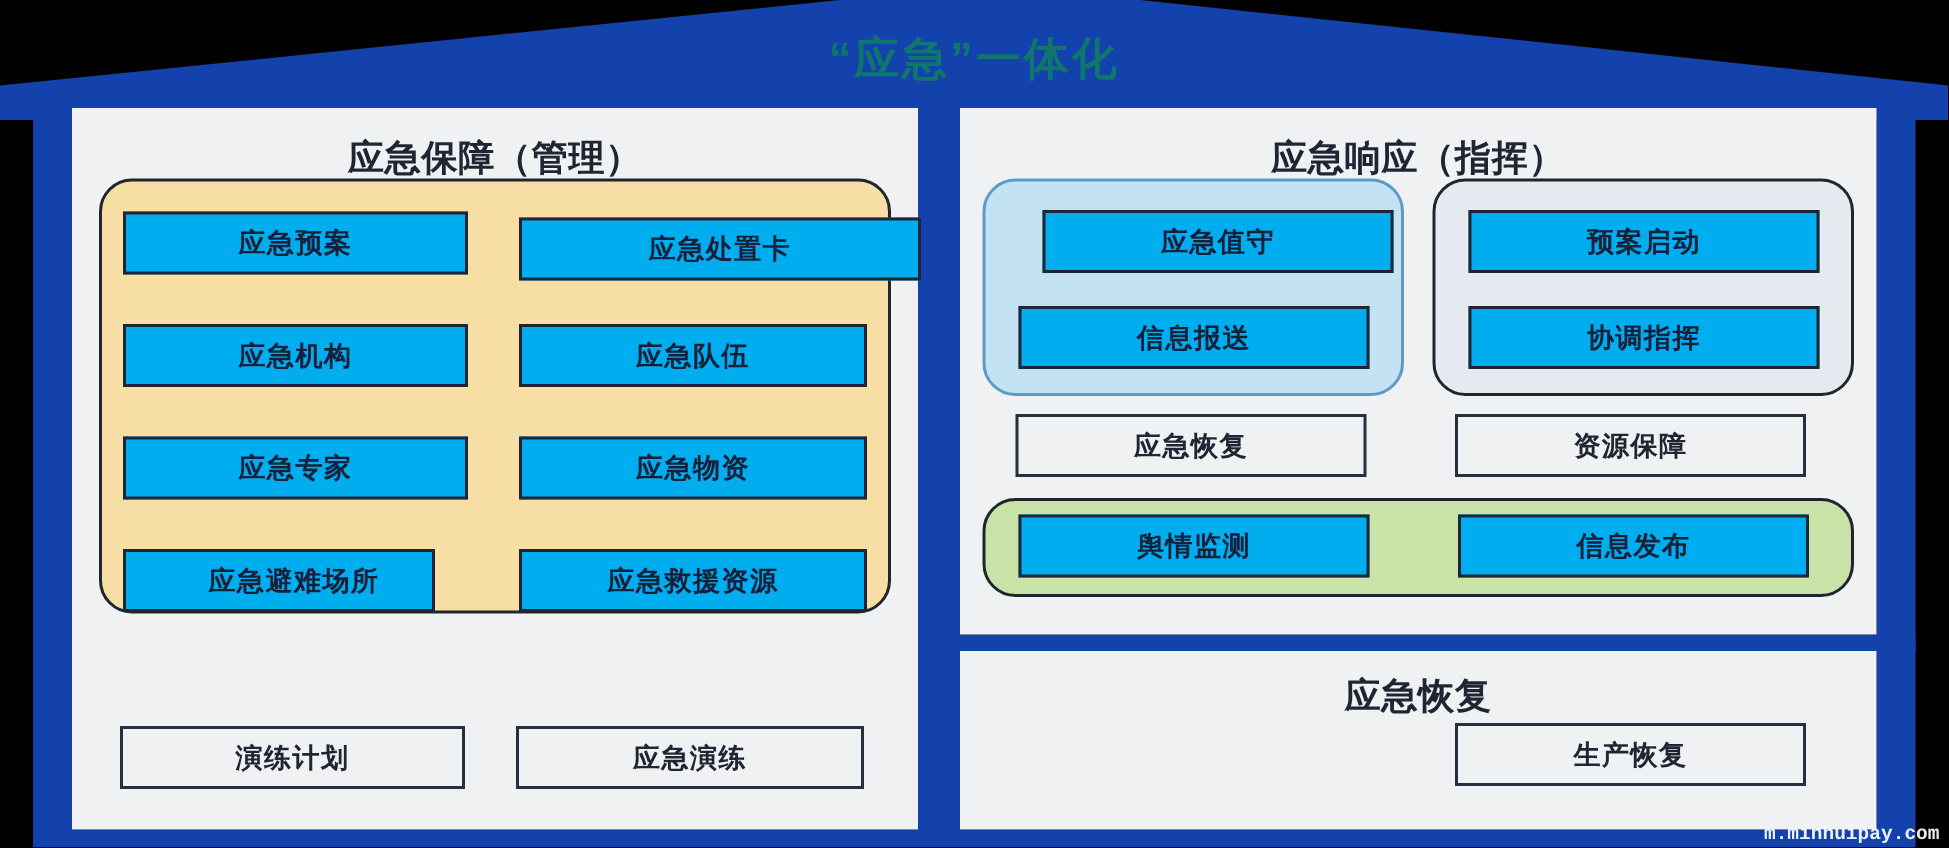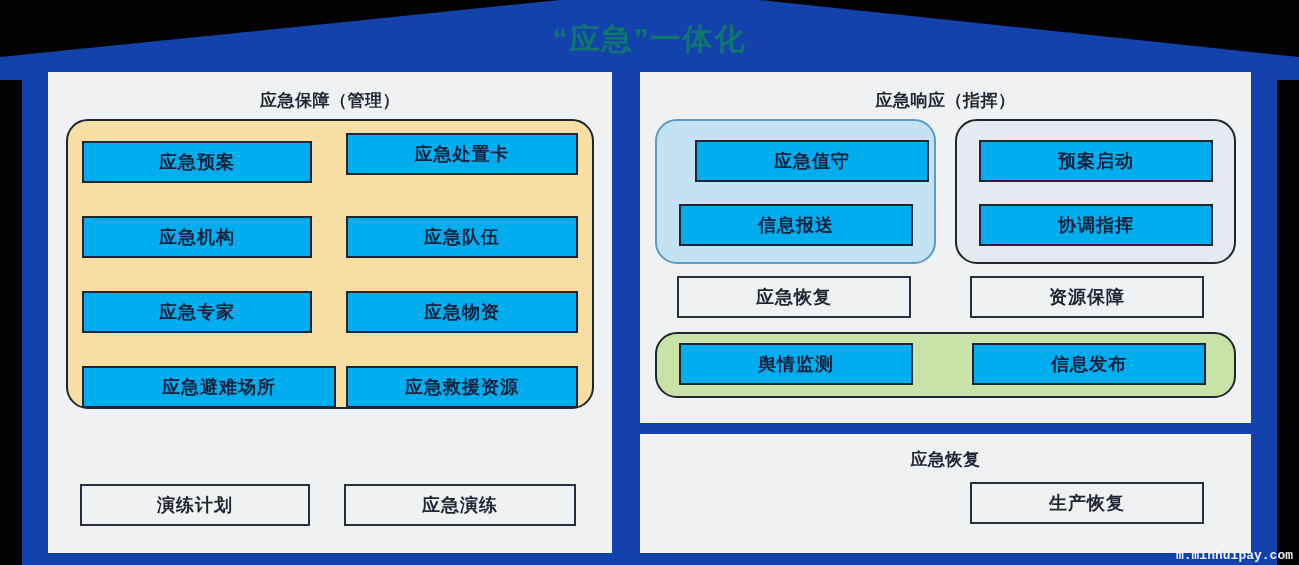--- a/index.html
+++ b/index.html
@@ -20,21 +20,21 @@
   .wall-mid{left:612px;top:0;width:28px;height:490px;}
   .wall-div-right{left:612px;top:351px;width:665px;height:11px;}
 
   
   .panel{position:absolute;background:#f0f1f2;}
   .panel-left{left:48px;top:0;width:564px;height:481px;}
   .panel-rtop{left:640px;top:0;width:611px;height:351px;}
   .panel-rbot{left:640px;top:362px;width:611px;height:119px;}
 
   .panel-title{position:absolute;left:0;right:0;text-align:center;
-               font-size:17px;font-weight:bold;color:#1f2533;
+               font-size:24px;font-weight:bold;color:#1f2533;
                letter-spacing:.5px;white-space:nowrap;}
 
   
   .group{position:absolute;box-sizing:border-box;border-radius:22px;}
   .group-yellow{background:#f6deA4;border:2.5px solid #20262e;}
   .group-lightblue{background:#c3e3f5;border:2.5px solid #5b9bc4;}
   .group-gray{background:#e4eaef;border:2.5px solid #20262e;}
   .group-green{background:#c8e2a8;border:2.5px solid #20262e;}
 
   
@@ -71,29 +71,29 @@
     <div class="wall wall-mid"></div>
     <div class="wall wall-div-right"></div>
 
     <div class="panel panel-left">
 
       <div class="panel-title" style="top:17px;">应急保障（管理）</div>
 
       <div class="group group-yellow" style="left:18px;top:47px;width:528px;height:290px;">
 
         <div class="box box-blue" style="left:14px;top:20px;width:230px;height:42px;">应急预案</div>
-        <div class="box box-blue" style="left:278px;top:12px;width:232px;height:42px;">应急处置卡</div>
+        <div class="box box-blue" style="left:278px;top:24px;width:268px;height:42px;">应急处置卡</div>
 
         <div class="box box-blue" style="left:14px;top:95px;width:230px;height:42px;">应急机构</div>
         <div class="box box-blue" style="left:278px;top:95px;width:232px;height:42px;">应急队伍</div>
 
         <div class="box box-blue" style="left:14px;top:170px;width:230px;height:42px;">应急专家</div>
         <div class="box box-blue" style="left:278px;top:170px;width:232px;height:42px;">应急物资</div>
 
-        <div class="box box-blue" style="left:14px;top:245px;width:254px;height:42px;padding-left:20px;">应急避难场所</div>
+        <div class="box box-blue" style="left:14px;top:245px;width:208px;height:42px;padding-left:20px;">应急避难场所</div>
         <div class="box box-blue" style="left:278px;top:245px;width:232px;height:42px;">应急救援资源</div>
       </div>
 
       <div class="box box-white" style="left:296px;top:412px;width:232px;height:42px;">应急演练</div>
       <div class="box box-white" style="left:32px;top:412px;width:230px;height:42px;">演练计划</div>
     </div>
 
     <div class="panel panel-rtop">
 
       <div class="panel-title" style="top:17px;">应急响应（指挥）</div>

